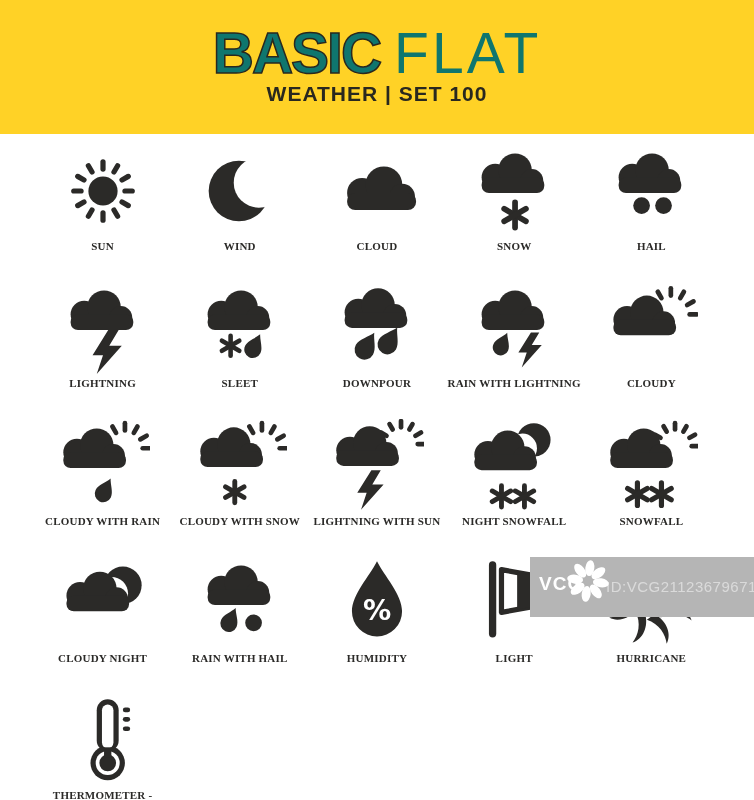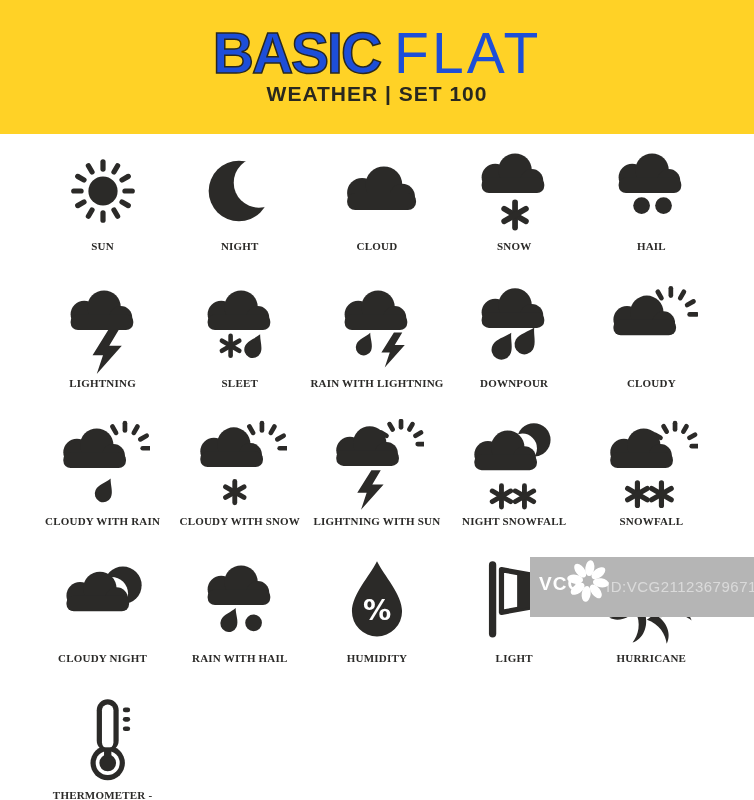--- a/index.html
+++ b/index.html
@@ -4,21 +4,21 @@
 <style>
   html,body{margin:0;padding:0}
   body{
     width:754px;height:800px;overflow:hidden;position:relative;
     background:#ffffff;font-family:"Liberation Sans",sans-serif;
   }
   .header{
     position:absolute;top:0;left:0;width:754px;height:134px;
     background:#FFD226;text-align:center;
   }
-  .title{padding-top:25px;font-size:57px;line-height:1;color:#1d4ed8;white-space:nowrap}
+  .title{padding-top:25px;font-size:57px;line-height:1;color:#0f766e;white-space:nowrap}
   .t-bold{font-weight:700;letter-spacing:-2px;-webkit-text-stroke:1.5px #29281f}
   .t-light{font-weight:400;letter-spacing:3px;margin-left:14px}
   .subtitle{font-size:21px;font-weight:700;letter-spacing:1px;color:#29281f}
 
   .grid{
     position:absolute;top:134px;left:34px;width:686px;
     display:grid;grid-template-columns:repeat(5,137.2px);grid-auto-rows:137.3px;
   }
   .cell{display:flex;flex-direction:column;align-items:center}
   .icon-box{
@@ -78,21 +78,21 @@
     <div class="cell">
       <div class="icon-box">
         <svg width="94" height="94" viewBox="0 0 90 90">
           <mask id="mkN">
             <rect width="90" height="90" fill="#fff"></rect>
             <circle cx="63" cy="37" r="24" fill="#000"></circle>
           </mask>
           <circle cx="44" cy="45" r="29" mask="url(#mkN)"></circle>
         </svg>
       </div>
-      <div class="label">NIGHT</div>
+      <div class="label">WIND</div>
     </div>
     <div class="cell">
       <div class="icon-box">
         <svg width="94" height="94" viewBox="0 0 90 90">
           <g transform="translate(1,16) scale(1.1)">
             <circle cx="27" cy="28" r="13"></circle>
             <circle cx="46" cy="21" r="16"></circle>
             <circle cx="62" cy="31" r="11"></circle>
             <rect x="14" y="28" width="60" height="15" rx="7"></rect>
           </g>
@@ -162,46 +162,46 @@
             <line x1="-10.4" y1="6.0" x2="10.4" y2="-6.0" stroke="currentColor" stroke-width="5.5" stroke-linecap="round"></line>
           </g>
           <path transform="translate(58,64) rotate(26) scale(0.9)" d="M0 -16 C2.5 -10 9 -4.5 9 2 a9 9 0 1 1 -18 0 C-9 -4.5 -2.5 -10 0 -16 Z"></path>
         </svg>
       </div>
       <div class="label">SLEET</div>
     </div>
     <div class="cell">
       <div class="icon-box">
         <svg width="94" height="94" viewBox="0 0 90 90">
+          <g transform="translate(0,2) scale(1)">
+            <circle cx="27" cy="28" r="13"></circle>
+            <circle cx="46" cy="21" r="16"></circle>
+            <circle cx="62" cy="31" r="11"></circle>
+            <rect x="14" y="28" width="60" height="15" rx="7"></rect>
+          </g>
+          <path transform="translate(34,64) rotate(30) scale(1.05)" d="M0 -16 C2.5 -10 9 -4.5 9 2 a9 9 0 1 1 -18 0 C-9 -4.5 -2.5 -10 0 -16 Z"></path>
+          <path transform="translate(56,59) rotate(30) scale(1.05)" d="M0 -16 C2.5 -10 9 -4.5 9 2 a9 9 0 1 1 -18 0 C-9 -4.5 -2.5 -10 0 -16 Z"></path>
+        </svg>
+      </div>
+      <div class="label">DOWNPOUR</div>
+    </div>
+    <div class="cell">
+      <div class="icon-box">
+        <svg width="94" height="94" viewBox="0 0 90 90">
           <g transform="translate(0,4) scale(1)">
             <circle cx="27" cy="28" r="13"></circle>
             <circle cx="46" cy="21" r="16"></circle>
             <circle cx="62" cy="31" r="11"></circle>
             <rect x="14" y="28" width="60" height="15" rx="7"></rect>
           </g>
           <path transform="translate(33,62) rotate(24) scale(0.85)" d="M0 -16 C2.5 -10 9 -4.5 9 2 a9 9 0 1 1 -18 0 C-9 -4.5 -2.5 -10 0 -16 Z"></path>
           <path transform="translate(58,66) scale(0.8)" d="M4 -21 L-11 3 L-1 3 L-7 21 L17 -6 L5 -6 L14 -21 Z"></path>
         </svg>
       </div>
       <div class="label">RAIN WITH LIGHTNING</div>
-    </div>
-    <div class="cell">
-      <div class="icon-box">
-        <svg width="94" height="94" viewBox="0 0 90 90">
-          <g transform="translate(0,2) scale(1)">
-            <circle cx="27" cy="28" r="13"></circle>
-            <circle cx="46" cy="21" r="16"></circle>
-            <circle cx="62" cy="31" r="11"></circle>
-            <rect x="14" y="28" width="60" height="15" rx="7"></rect>
-          </g>
-          <path transform="translate(34,64) rotate(30) scale(1.05)" d="M0 -16 C2.5 -10 9 -4.5 9 2 a9 9 0 1 1 -18 0 C-9 -4.5 -2.5 -10 0 -16 Z"></path>
-          <path transform="translate(56,59) rotate(30) scale(1.05)" d="M0 -16 C2.5 -10 9 -4.5 9 2 a9 9 0 1 1 -18 0 C-9 -4.5 -2.5 -10 0 -16 Z"></path>
-        </svg>
-      </div>
-      <div class="label">DOWNPOUR</div>
     </div>
     <div class="cell">
       <div class="icon-box">
         <svg width="94" height="94" viewBox="0 0 90 90">
           <line x1="46.0" y1="32.0" x2="39.0" y2="32.0" stroke="currentColor" stroke-width="4.5" stroke-linecap="round"></line>
           <line x1="48.4" y1="23.0" x2="42.3" y2="19.5" stroke="currentColor" stroke-width="4.5" stroke-linecap="round"></line>
           <line x1="55.0" y1="16.4" x2="51.5" y2="10.3" stroke="currentColor" stroke-width="4.5" stroke-linecap="round"></line>
           <line x1="64.0" y1="14.0" x2="64.0" y2="7.0" stroke="currentColor" stroke-width="4.5" stroke-linecap="round"></line>
           <line x1="73.0" y1="16.4" x2="76.5" y2="10.3" stroke="currentColor" stroke-width="4.5" stroke-linecap="round"></line>
           <line x1="79.6" y1="23.0" x2="85.7" y2="19.5" stroke="currentColor" stroke-width="4.5" stroke-linecap="round"></line>

